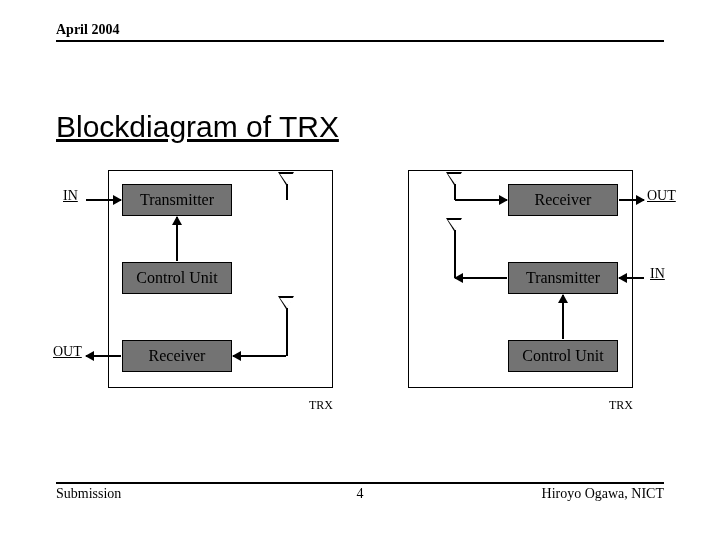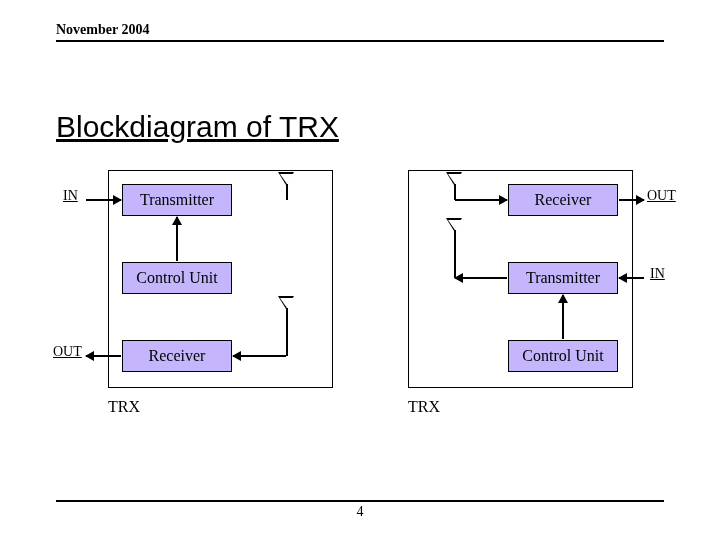--- a/index.html
+++ b/index.html
@@ -49,28 +49,28 @@
   .trx-right { left: 408px; top: 0; }
   .block {
     position: absolute;
     border: 1.5px solid #000;
     width: 110px;
     height: 32px;
     display: flex;
     align-items: center;
     justify-content: center;
     font-size: 16px;
-    background: #c4b5fd;
+    background: #737373;
   }
   .trx-label {
     position: absolute;
-    font-size: 16px;
+    font-size: 12px;
     top: 228px;
     width: 225px;
-    text-align: left;
+    text-align: right;
   }
   .io-label {
     position: absolute;
     font-size: 14px;
     text-decoration: underline;
   }
   .arrow-h {
     position: absolute;
     height: 1.5px;
     background: #000;
@@ -143,21 +143,21 @@
     left: 50%;
     transform: translateX(-50%);
     top: 2px;
     font-size: 14px;
   }
 </style>
 </head>
 <body>
 
 <div class="header">
-  <span>November 2004</span>
+  <span>April 2004</span>
 </div>
 
 <div class="title">Blockdiagram of TRX</div>
 
 <div class="diagram">
 
   <div class="trx-box trx-left"></div>
 
   <div class="block" style="left:122px; top:14px;">
     <span>Transmitter</span>
@@ -204,14 +204,18 @@
   <div class="antenna short" style="left:454px; top:14px;"></div>
   <div class="arrow-h right" style="left:455px; top:29px; width:52px;"></div>
   <div class="antenna long" style="left:454px; top:60px;"></div>
   <div class="arrow-h left" style="left:455px; top:107px; width:52px;"></div>
 
   <div class="trx-label" style="left:408px;">TRX</div>
 
 </div>
 
 <div class="footer">
+  <div class="footer-row">
+    <span>Submission</span>
+    <span>Hiroyo Ogawa, NICT</span>
+  </div>
   <span class="page-num">4</span>
 </div>
 
 </body></html>

